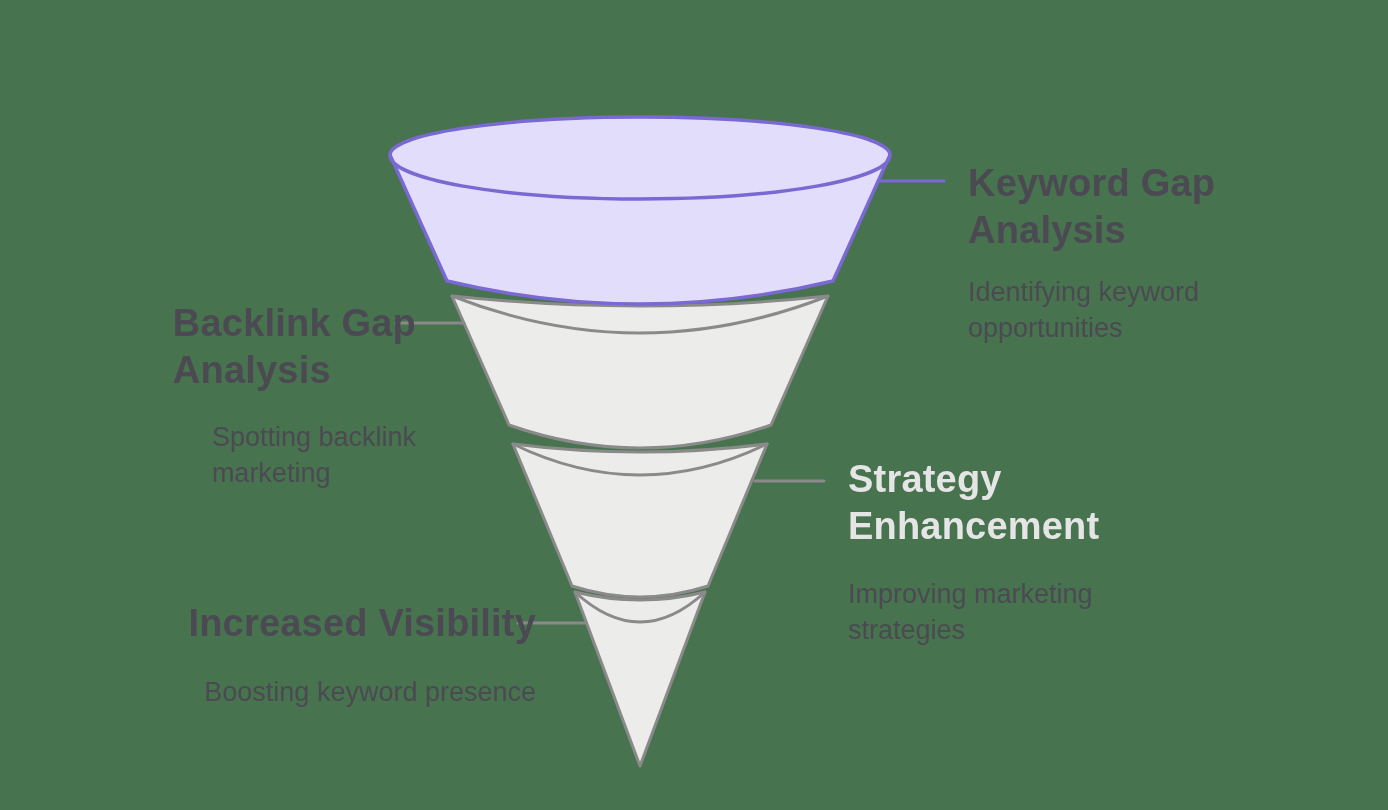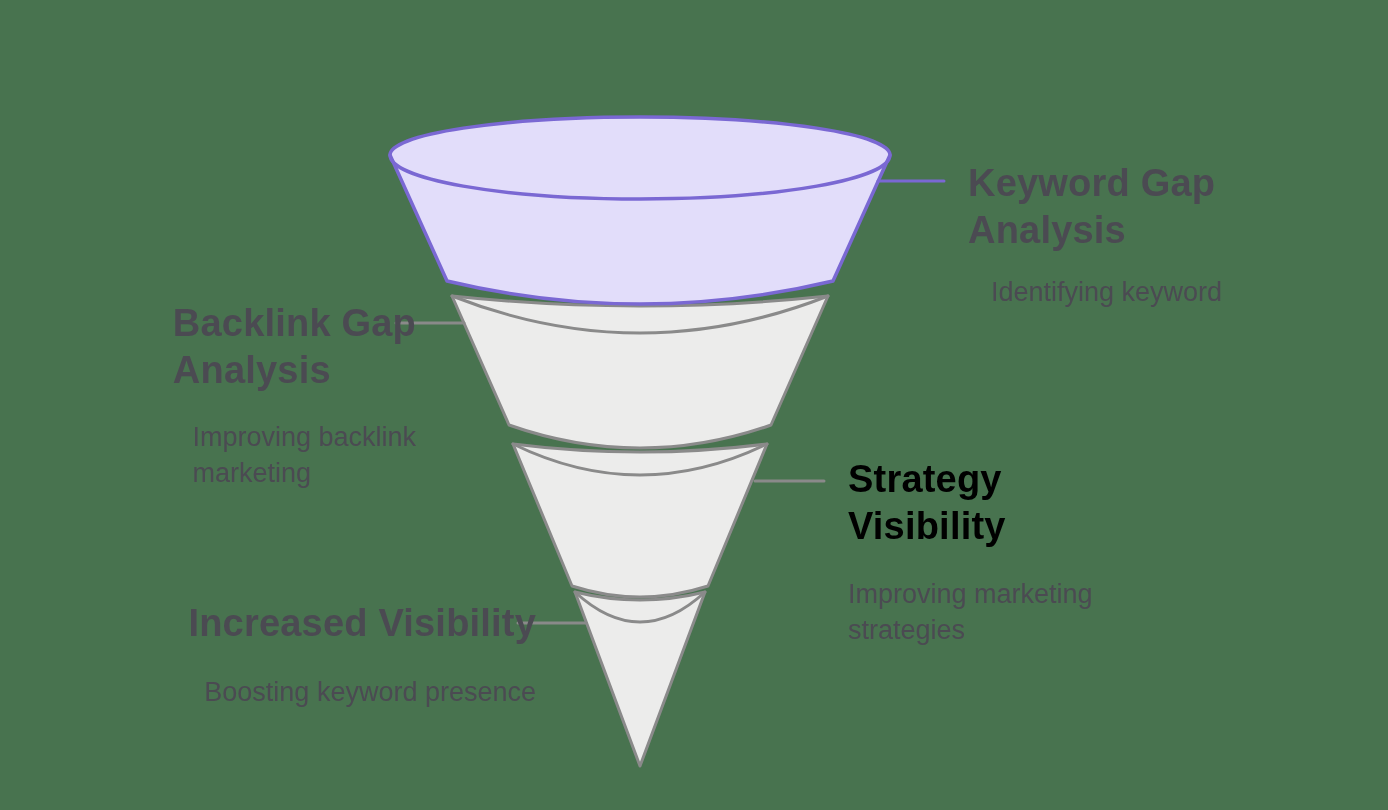--- a/index.html
+++ b/index.html
@@ -48,36 +48,37 @@
     <path d="M878,181 L944,181" fill="none" stroke-width="3" stroke-linecap="round" stroke="#7a68d3"></path>
     <path d="M396,323 L464,323" fill="none" stroke-width="3" stroke-linecap="round" stroke="#8a8a8a"></path>
     <path d="M755,481 L824,481" fill="none" stroke-width="3" stroke-linecap="round" stroke="#8a8a8a"></path>
     <path d="M518,623 L586,623" fill="none" stroke-width="3" stroke-linecap="round" stroke="#8a8a8a"></path>
   </svg>
 
   <div class="label title align-l" style="left: 968px; top: 160px; color: rgb(75, 74, 82);">
     <span class="ln">Keyword Gap</span>
     <span class="ln">Analysis</span>
   </div>
-  <div class="label subtitle align-l" style="left: 991px; top: 274px; color: rgb(75, 74, 82);">
+  <div class="label subtitle align-l" style="left: 968px; top: 274px; color: rgb(75, 74, 82);">
     <span class="ln">Identifying keyword</span>
+    <span class="ln">opportunities</span>
   </div>
 
   <div class="label title align-r" style="right: 1015px; top: 300px; color: rgb(75, 74, 82);">
     <span class="ln">Backlink Gap</span>
     <span class="ln">Analysis</span>
   </div>
   <div class="label subtitle align-r" style="right: 1015px; top: 419px; color: rgb(75, 74, 82);">
-    <span class="ln">Improving backlink</span>
+    <span class="ln">Spotting backlink</span>
     <span class="ln">marketing</span>
   </div>
 
-  <div class="label title align-l" style="left: 848px; top: 456px; color: #000000;">
+  <div class="label title align-l" style="left: 848px; top: 456px; color: #e5e5e5;">
     <span class="ln">Strategy</span>
-    <span class="ln">Visibility</span>
+    <span class="ln">Enhancement</span>
   </div>
   <div class="label subtitle align-l" style="left: 848px; top: 576px; color: rgb(75, 74, 82);">
     <span class="ln">Improving marketing</span>
     <span class="ln">strategies</span>
   </div>
 
   <div class="label title align-r" style="right: 895px; top: 600px; color: rgb(75, 74, 82);">
     <span class="ln">Increased Visibility</span>
   </div>
   <div class="label subtitle align-r" style="right: 895px; top: 674px; color: rgb(75, 74, 82);">

